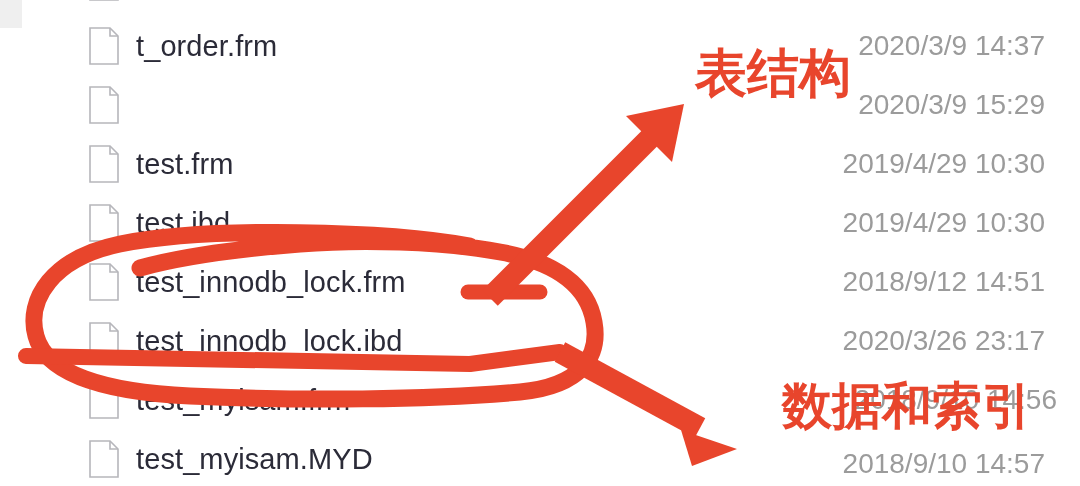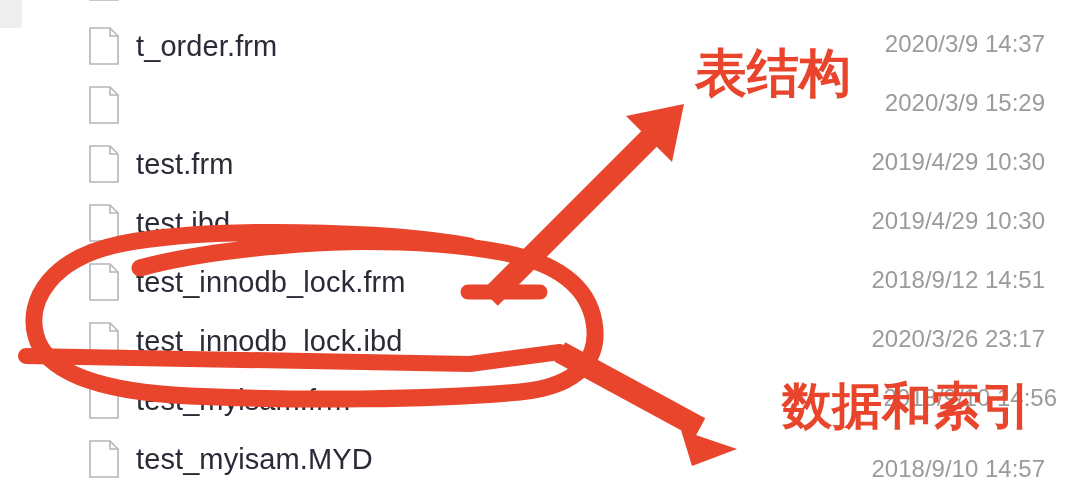--- a/index.html
+++ b/index.html
@@ -55,21 +55,21 @@
     left: 136px;
     font-size: 29px;
     color: #2b2b38;
     letter-spacing: 0.1px;
     white-space: nowrap;
     line-height: 1;
   }
   .file-date {
     position: absolute;
     right: 35px;
-    font-size: 24px;
+    font-size: 28px;
     color: #9b9b9b;
     white-space: nowrap;
     line-height: 1;
     text-align: right;
   }
 
   
   .partial-row {
     position: absolute;
     left: 0;
@@ -197,21 +197,21 @@
     </div>
 
     <div class="file-row" style="top:429px;">
       <span class="file-icon" style="top:11px;">
         <svg width="30" height="38" viewBox="0 0 30 38">
           <path d="M1 1 H21 L29 9 V37 H1 Z" fill="#ffffff" stroke="#b6b6bb" stroke-width="1.6"></path>
           <path d="M21 1 V9 H29" fill="none" stroke="#b6b6bb" stroke-width="1.6"></path>
         </svg>
       </span>
       <span class="file-name" style="top:16px;">test_myisam.MYD</span>
-      <span class="file-date" style="top:28px;">2018/9/10 14:57</span>
+      <span class="file-date" style="top:21px;">2018/9/10 14:57</span>
     </div>
 
   </div>
 
   <div class="annot-layer">
     <svg width="1080" height="486" viewBox="0 0 1080 486">
       <g fill="none" stroke="#e8452c" stroke-width="17" stroke-linecap="round" stroke-linejoin="round">
 
         <path d="M470,246
                  C390,231 210,226 120,244

